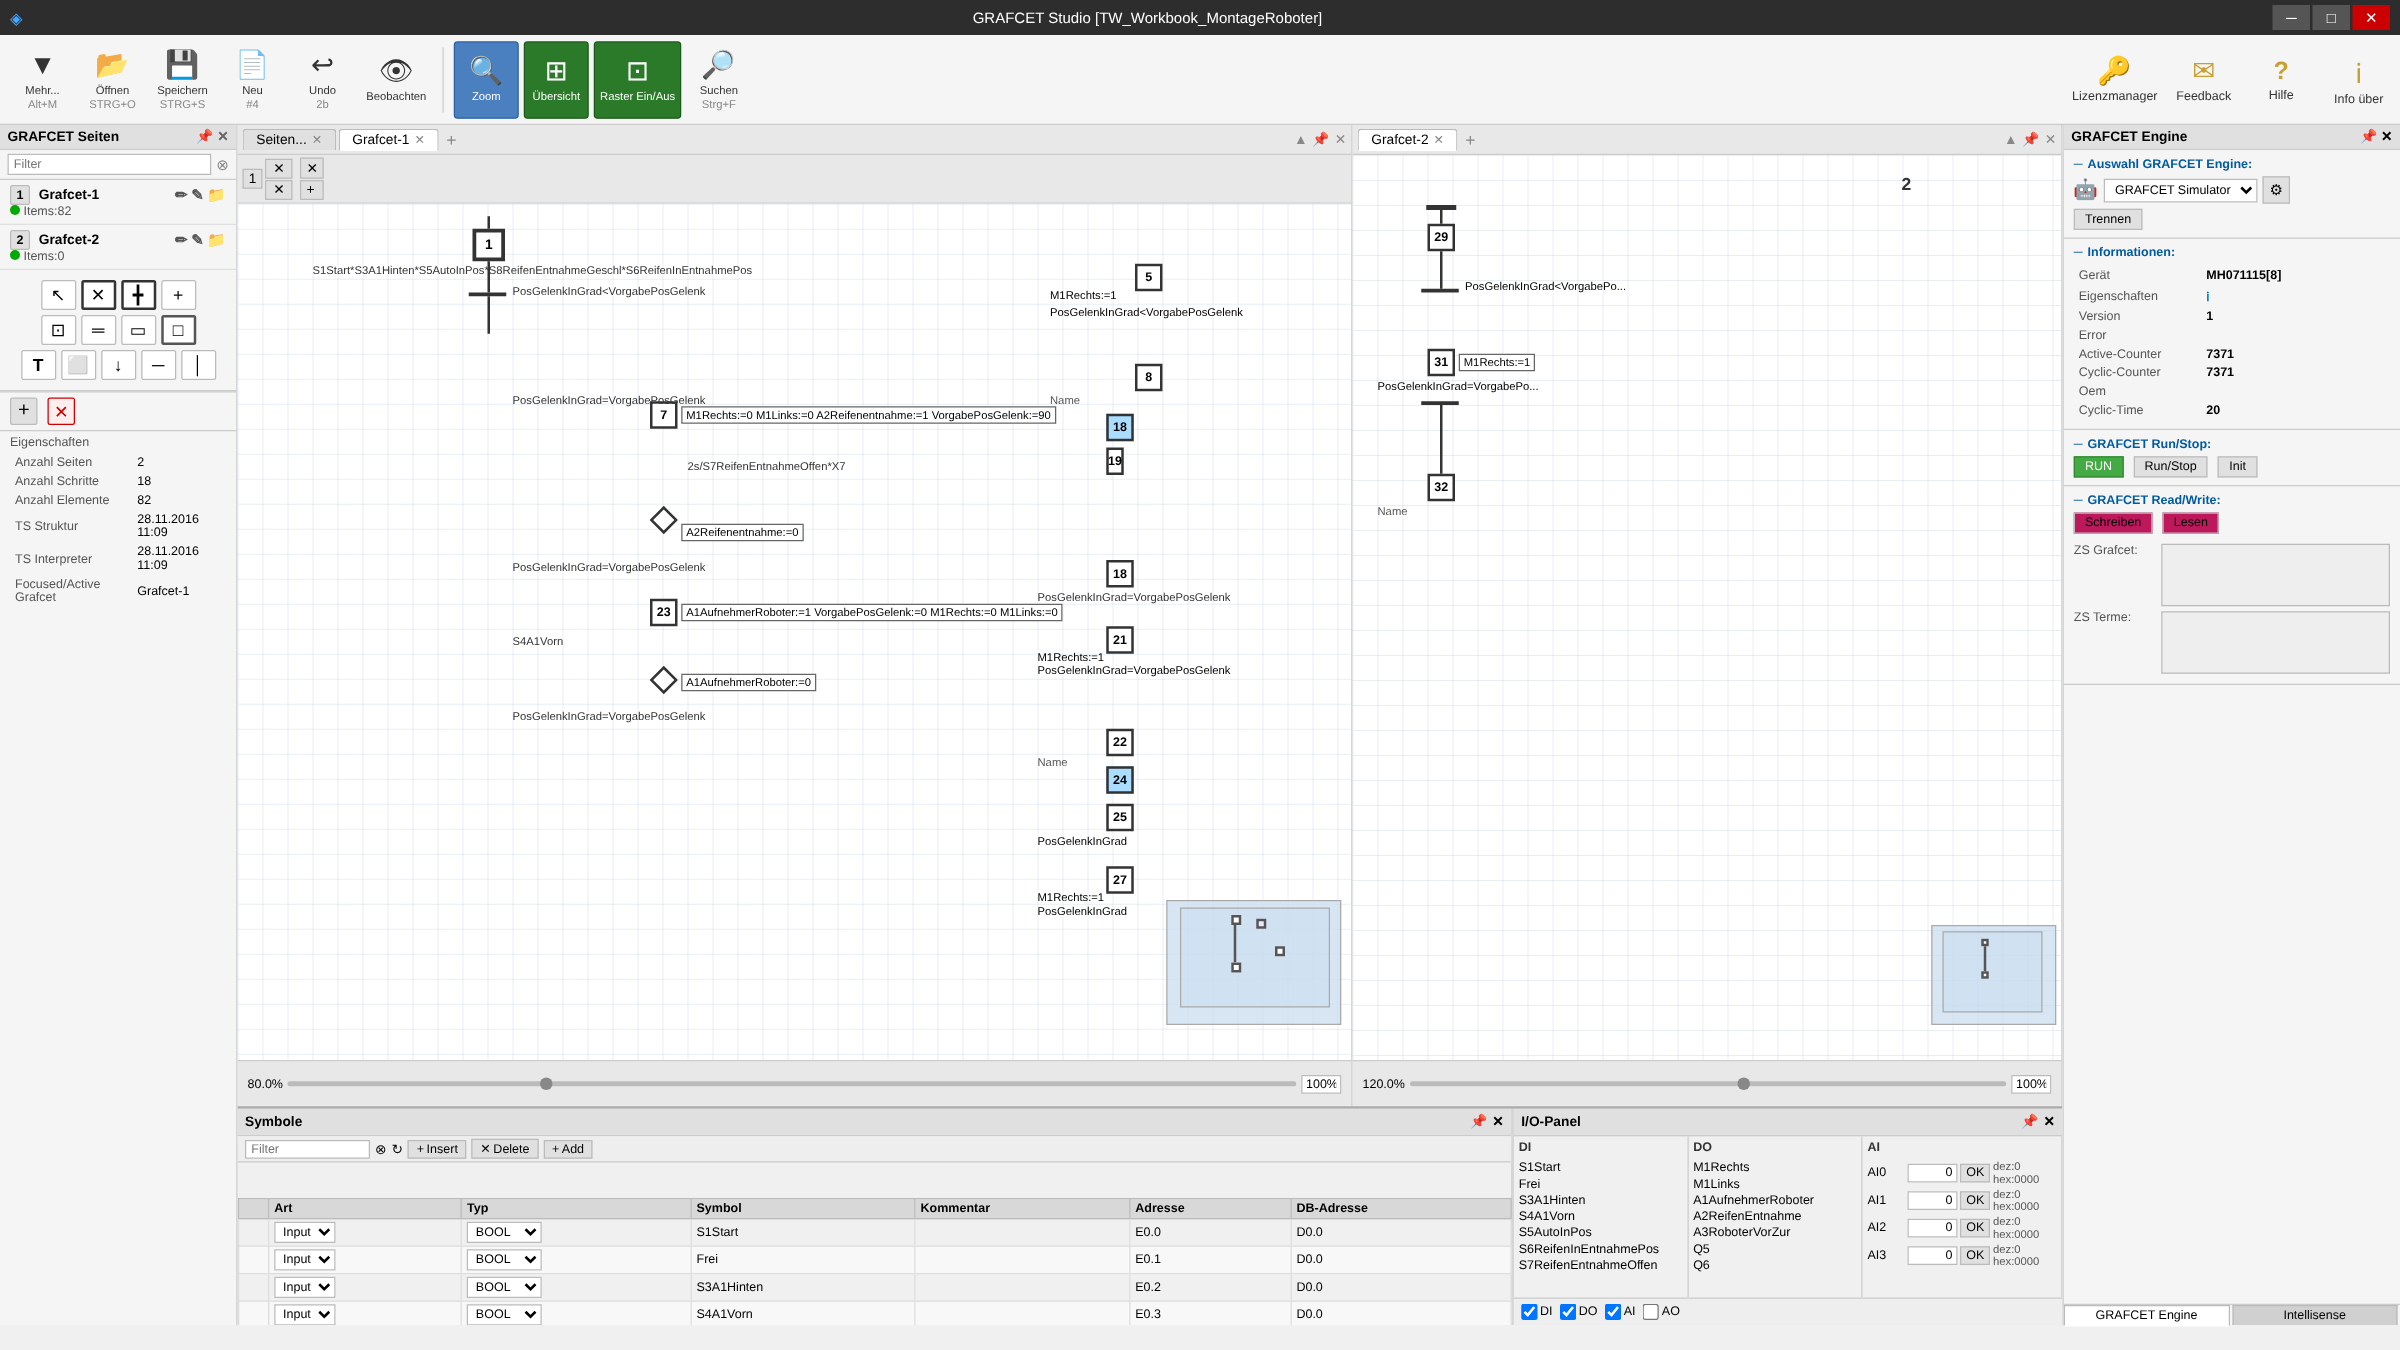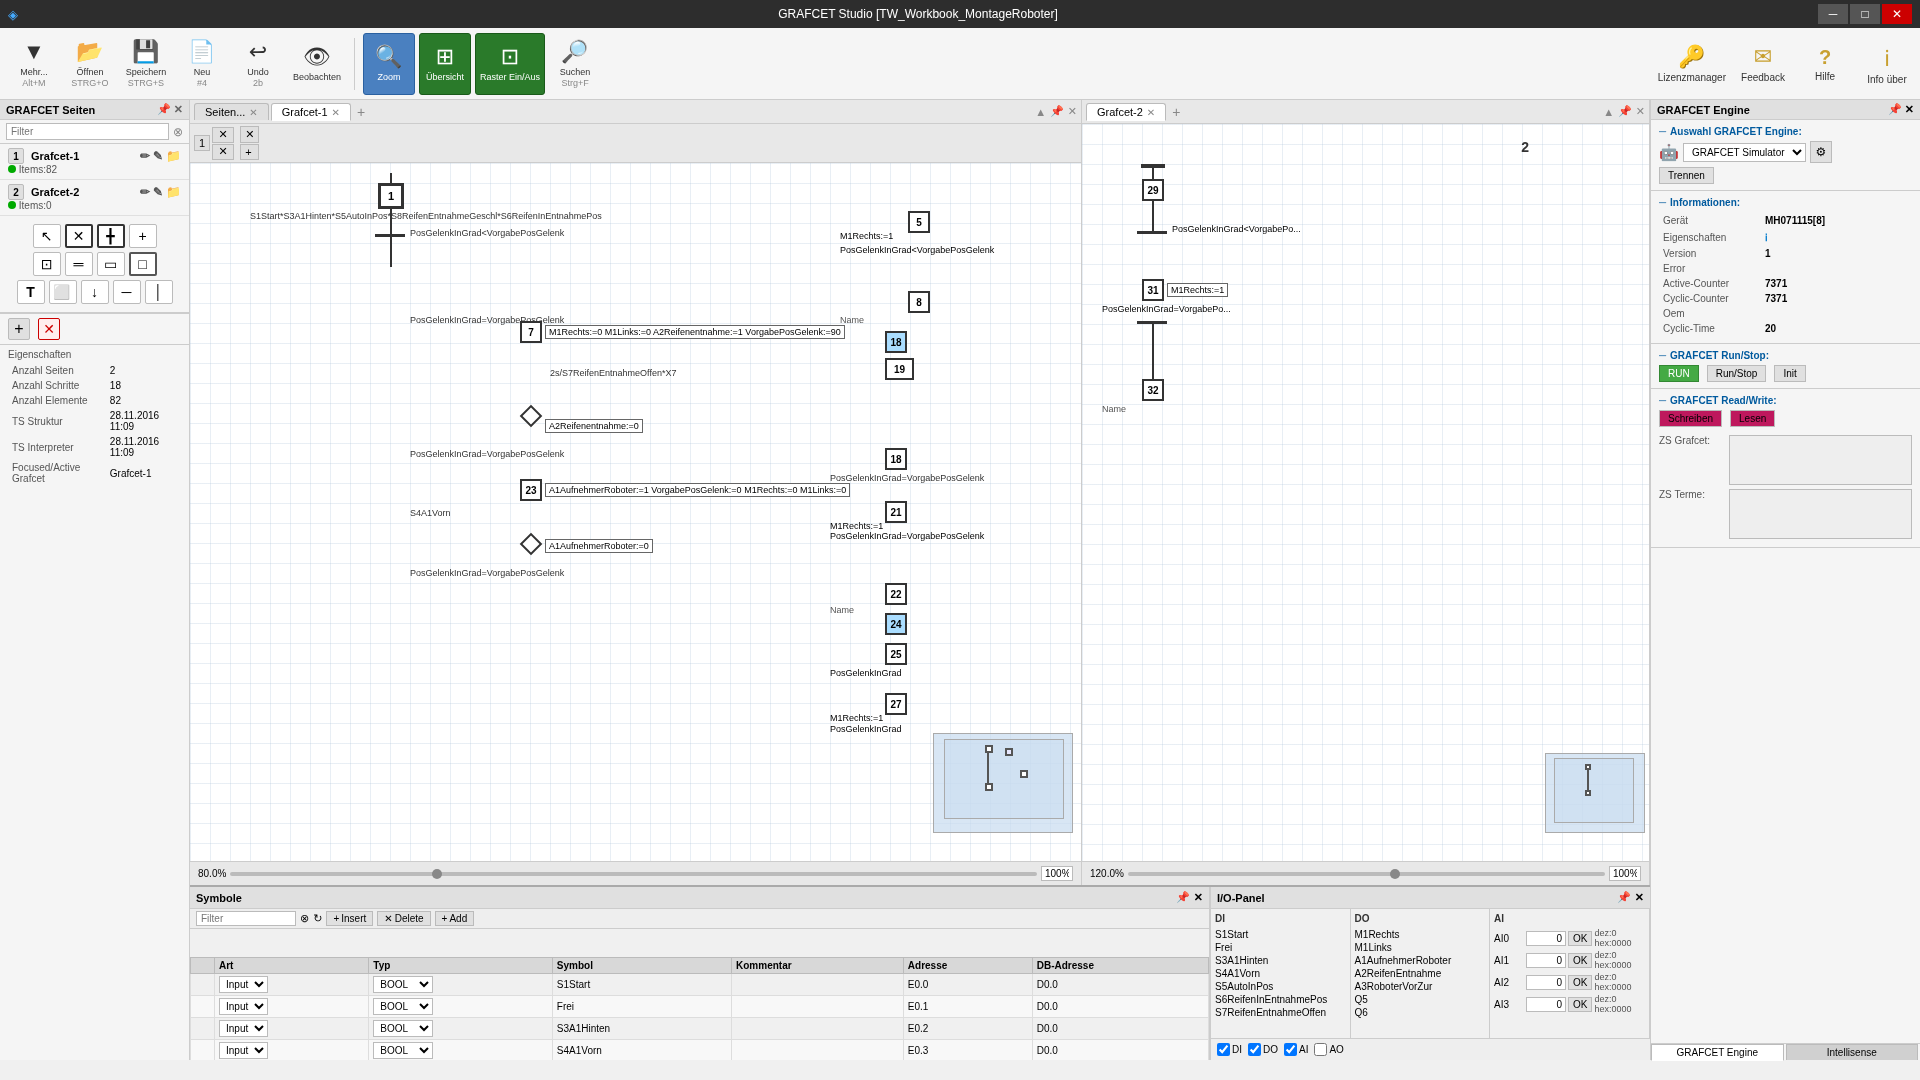--- a/index.html
+++ b/index.html
@@ -176,21 +176,21 @@
       flex: 1;
       background: #fff;
       background-image: 
         linear-gradient(rgba(180,200,220,0.3) 1px, transparent 1px),
         linear-gradient(90deg, rgba(180,200,220,0.3) 1px, transparent 1px);
       background-size: 20px 20px;
       overflow: hidden;
       position: relative;
     }
     .zoom-bar {
-      height: 24px;
+      height: 37px;
       background: #e8e8e8;
       border-top: 1px solid #ccc;
       display: flex;
       align-items: center;
       padding: 0 8px;
       gap: 4px;
       font-size: 10px;
     }
     .zoom-slider {
       flex: 1;
@@ -599,21 +599,21 @@
           <div style="position:absolute;left:220px;top:152px;font-size:9px;color:#333;white-space:nowrap;">PosGelenkInGrad=VorgabePosGelenk</div>
 
           <div style="position:absolute;left:695px;top:168px;width:22px;height:22px;border:2px solid #333;background:#aaddff;display:flex;align-items:center;justify-content:center;font-size:10px;font-weight:bold;">18</div>
 
           <div style="position:absolute;left:333px;top:245px;width:16px;height:16px;border:2px solid #333;background:#fff;transform:rotate(45deg);"></div>
           <div style="position:absolute;left:360px;top:205px;font-size:9px;color:#333;white-space:nowrap;">2s/S7ReifenEntnahmeOffen*X7</div>
 
           <div style="position:absolute;left:695px;top:285px;width:22px;height:22px;border:2px solid #333;background:#fff;display:flex;align-items:center;justify-content:center;font-size:10px;font-weight:bold;">18</div>
           <div style="position:absolute;left:640px;top:310px;font-size:9px;color:#333;white-space:nowrap;">PosGelenkInGrad=VorgabePosGelenk</div>
 
-          <div style="position:absolute;left:695px;top:195px;width:29px;height:22px;border:2px solid #333;background:#fff;display:flex;align-items:center;justify-content:center;font-size:10px;font-weight:bold;">19</div>
+          <div style="position:absolute;left:695px;top:195px;width:14px;height:22px;border:2px solid #333;background:#fff;display:flex;align-items:center;justify-content:center;font-size:10px;font-weight:bold;">19</div>
 
           <div style="position:absolute;left:355px;top:256px;border:1px solid #666;background:#fff;font-size:9px;padding:1px 3px;">A2Reifenentnahme:=0</div>
           <div style="position:absolute;left:220px;top:286px;font-size:9px;color:#333;white-space:nowrap;">PosGelenkInGrad=VorgabePosGelenk</div>
 
           <div style="position:absolute;left:695px;top:338px;width:22px;height:22px;border:2px solid #333;background:#fff;display:flex;align-items:center;justify-content:center;font-size:10px;font-weight:bold;">21</div>
           <div style="position:absolute;left:640px;top:358px;font-size:9px;white-space:nowrap;">M1Rechts:=1</div>
           <div style="position:absolute;left:640px;top:368px;font-size:9px;white-space:nowrap;">PosGelenkInGrad=VorgabePosGelenk</div>
 
           <div style="position:absolute;left:330px;top:316px;width:22px;height:22px;border:2px solid #333;background:#fff;display:flex;align-items:center;justify-content:center;font-size:10px;font-weight:bold;">23</div>
           <div style="position:absolute;left:355px;top:320px;border:1px solid #666;background:#fff;font-size:9px;padding:1px 3px;white-space:nowrap;">A1AufnehmerRoboter:=1  VorgabePosGelenk:=0  M1Rechts:=0  M1Links:=0</div>

